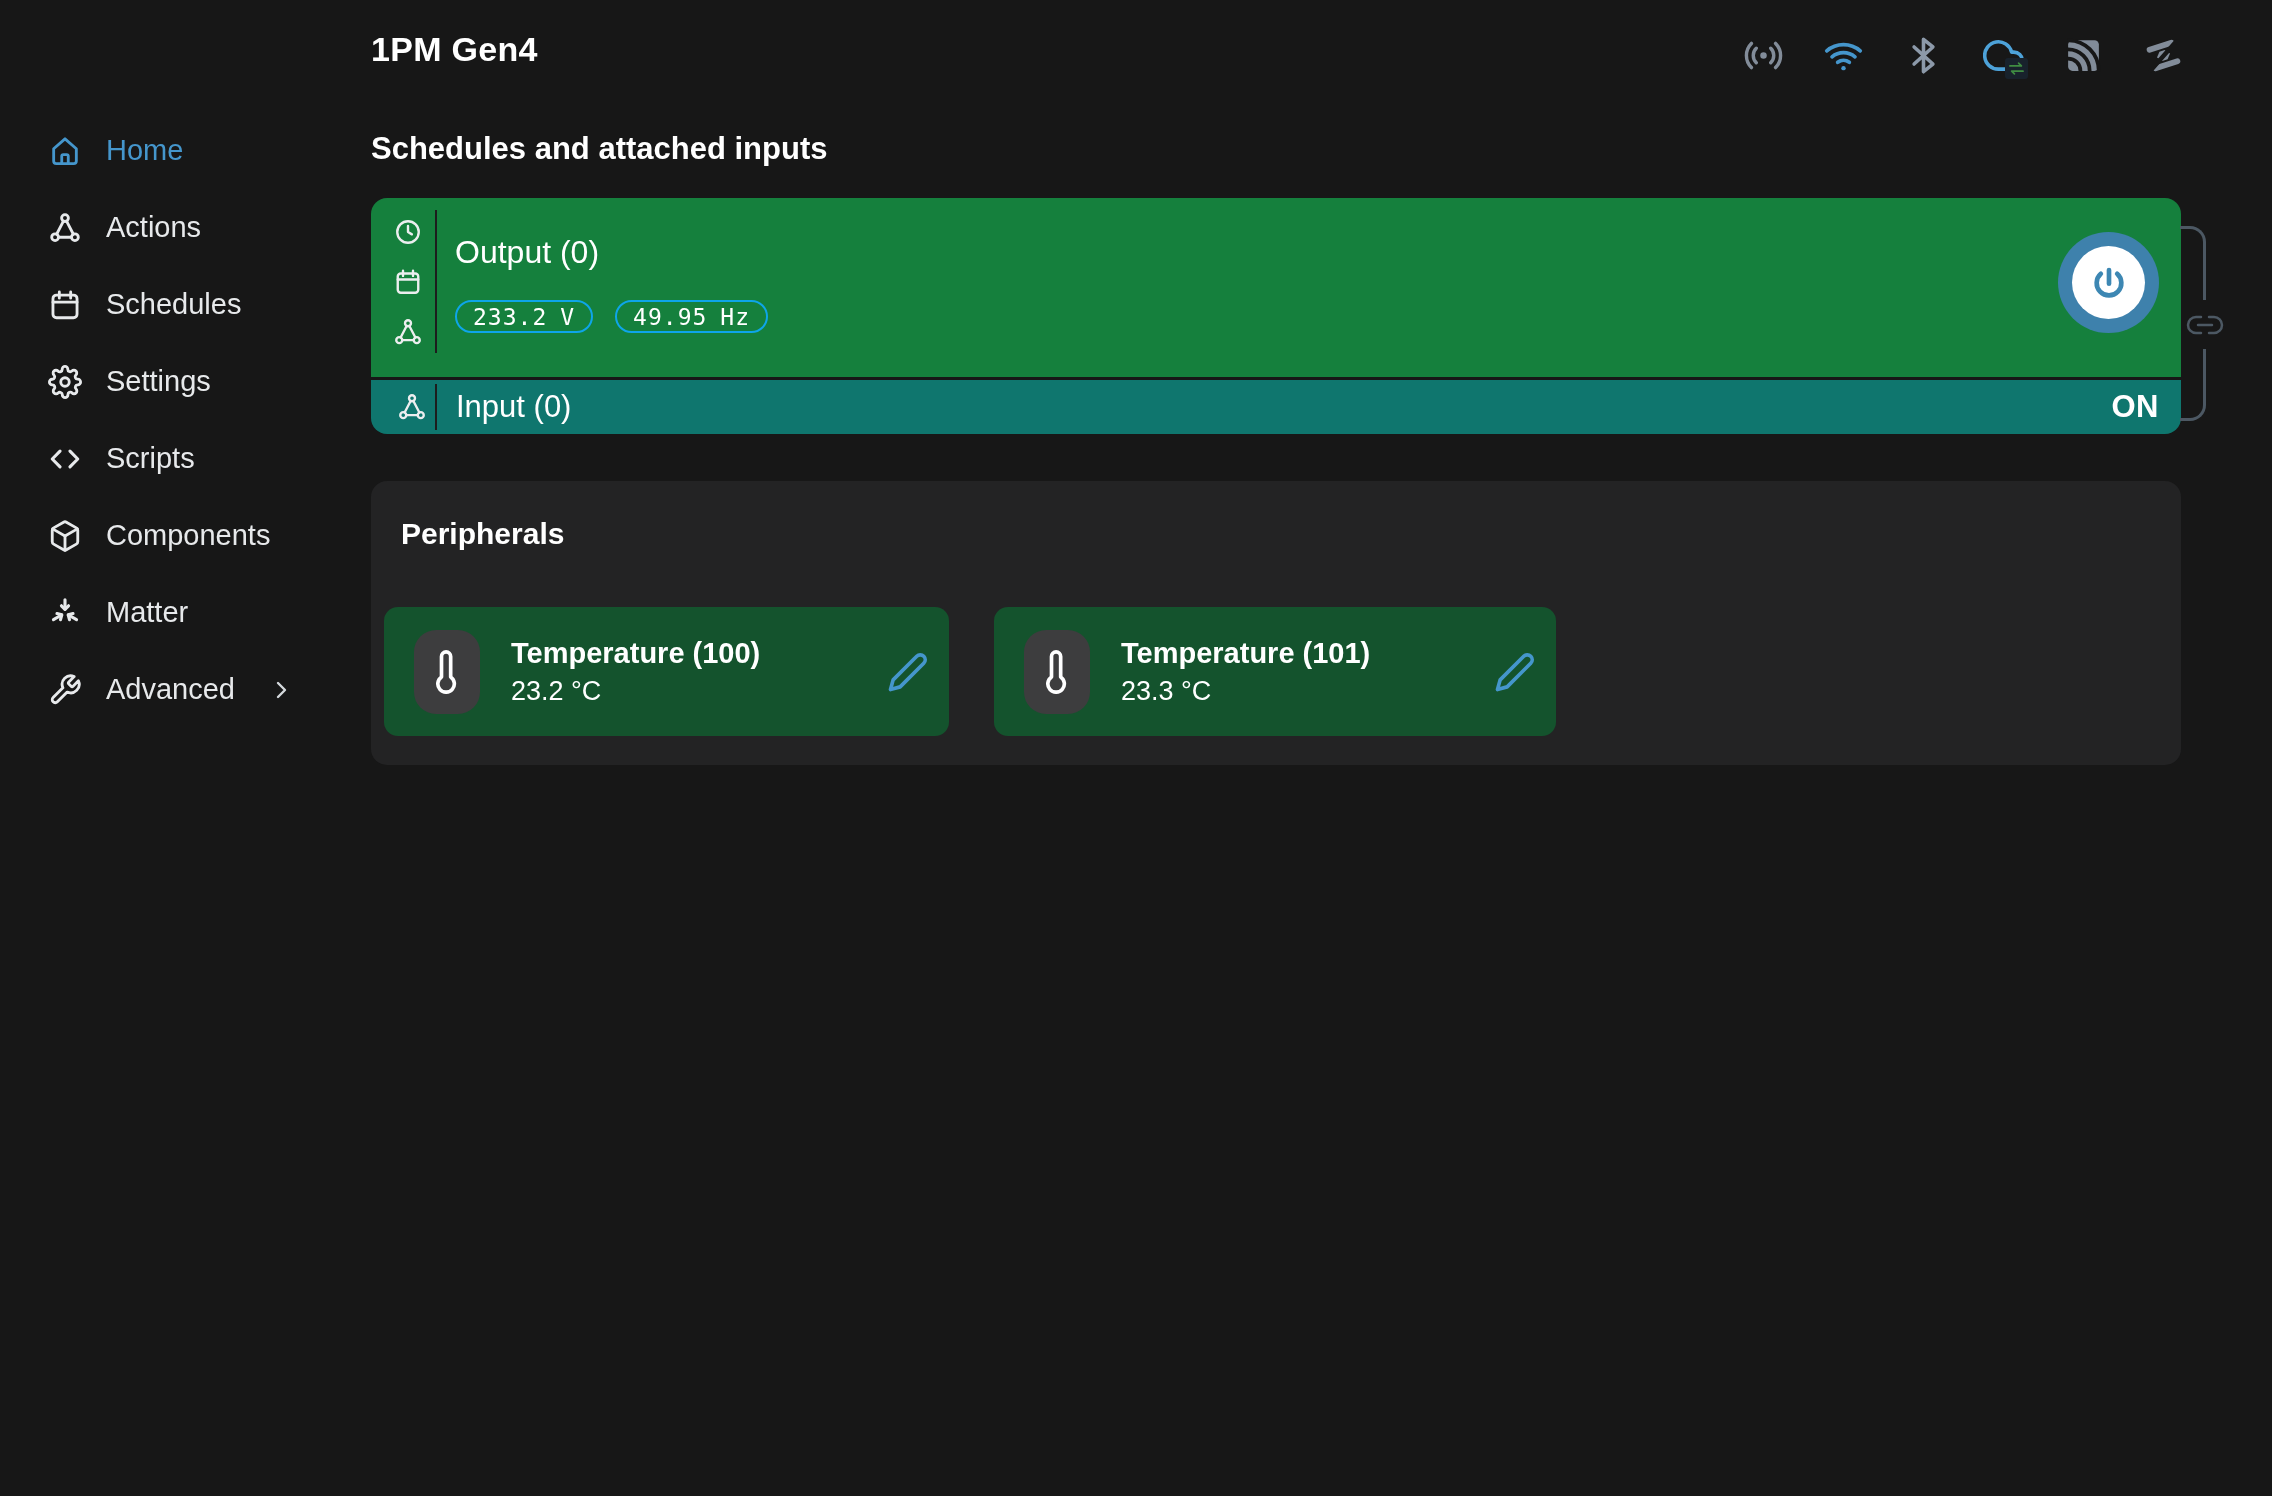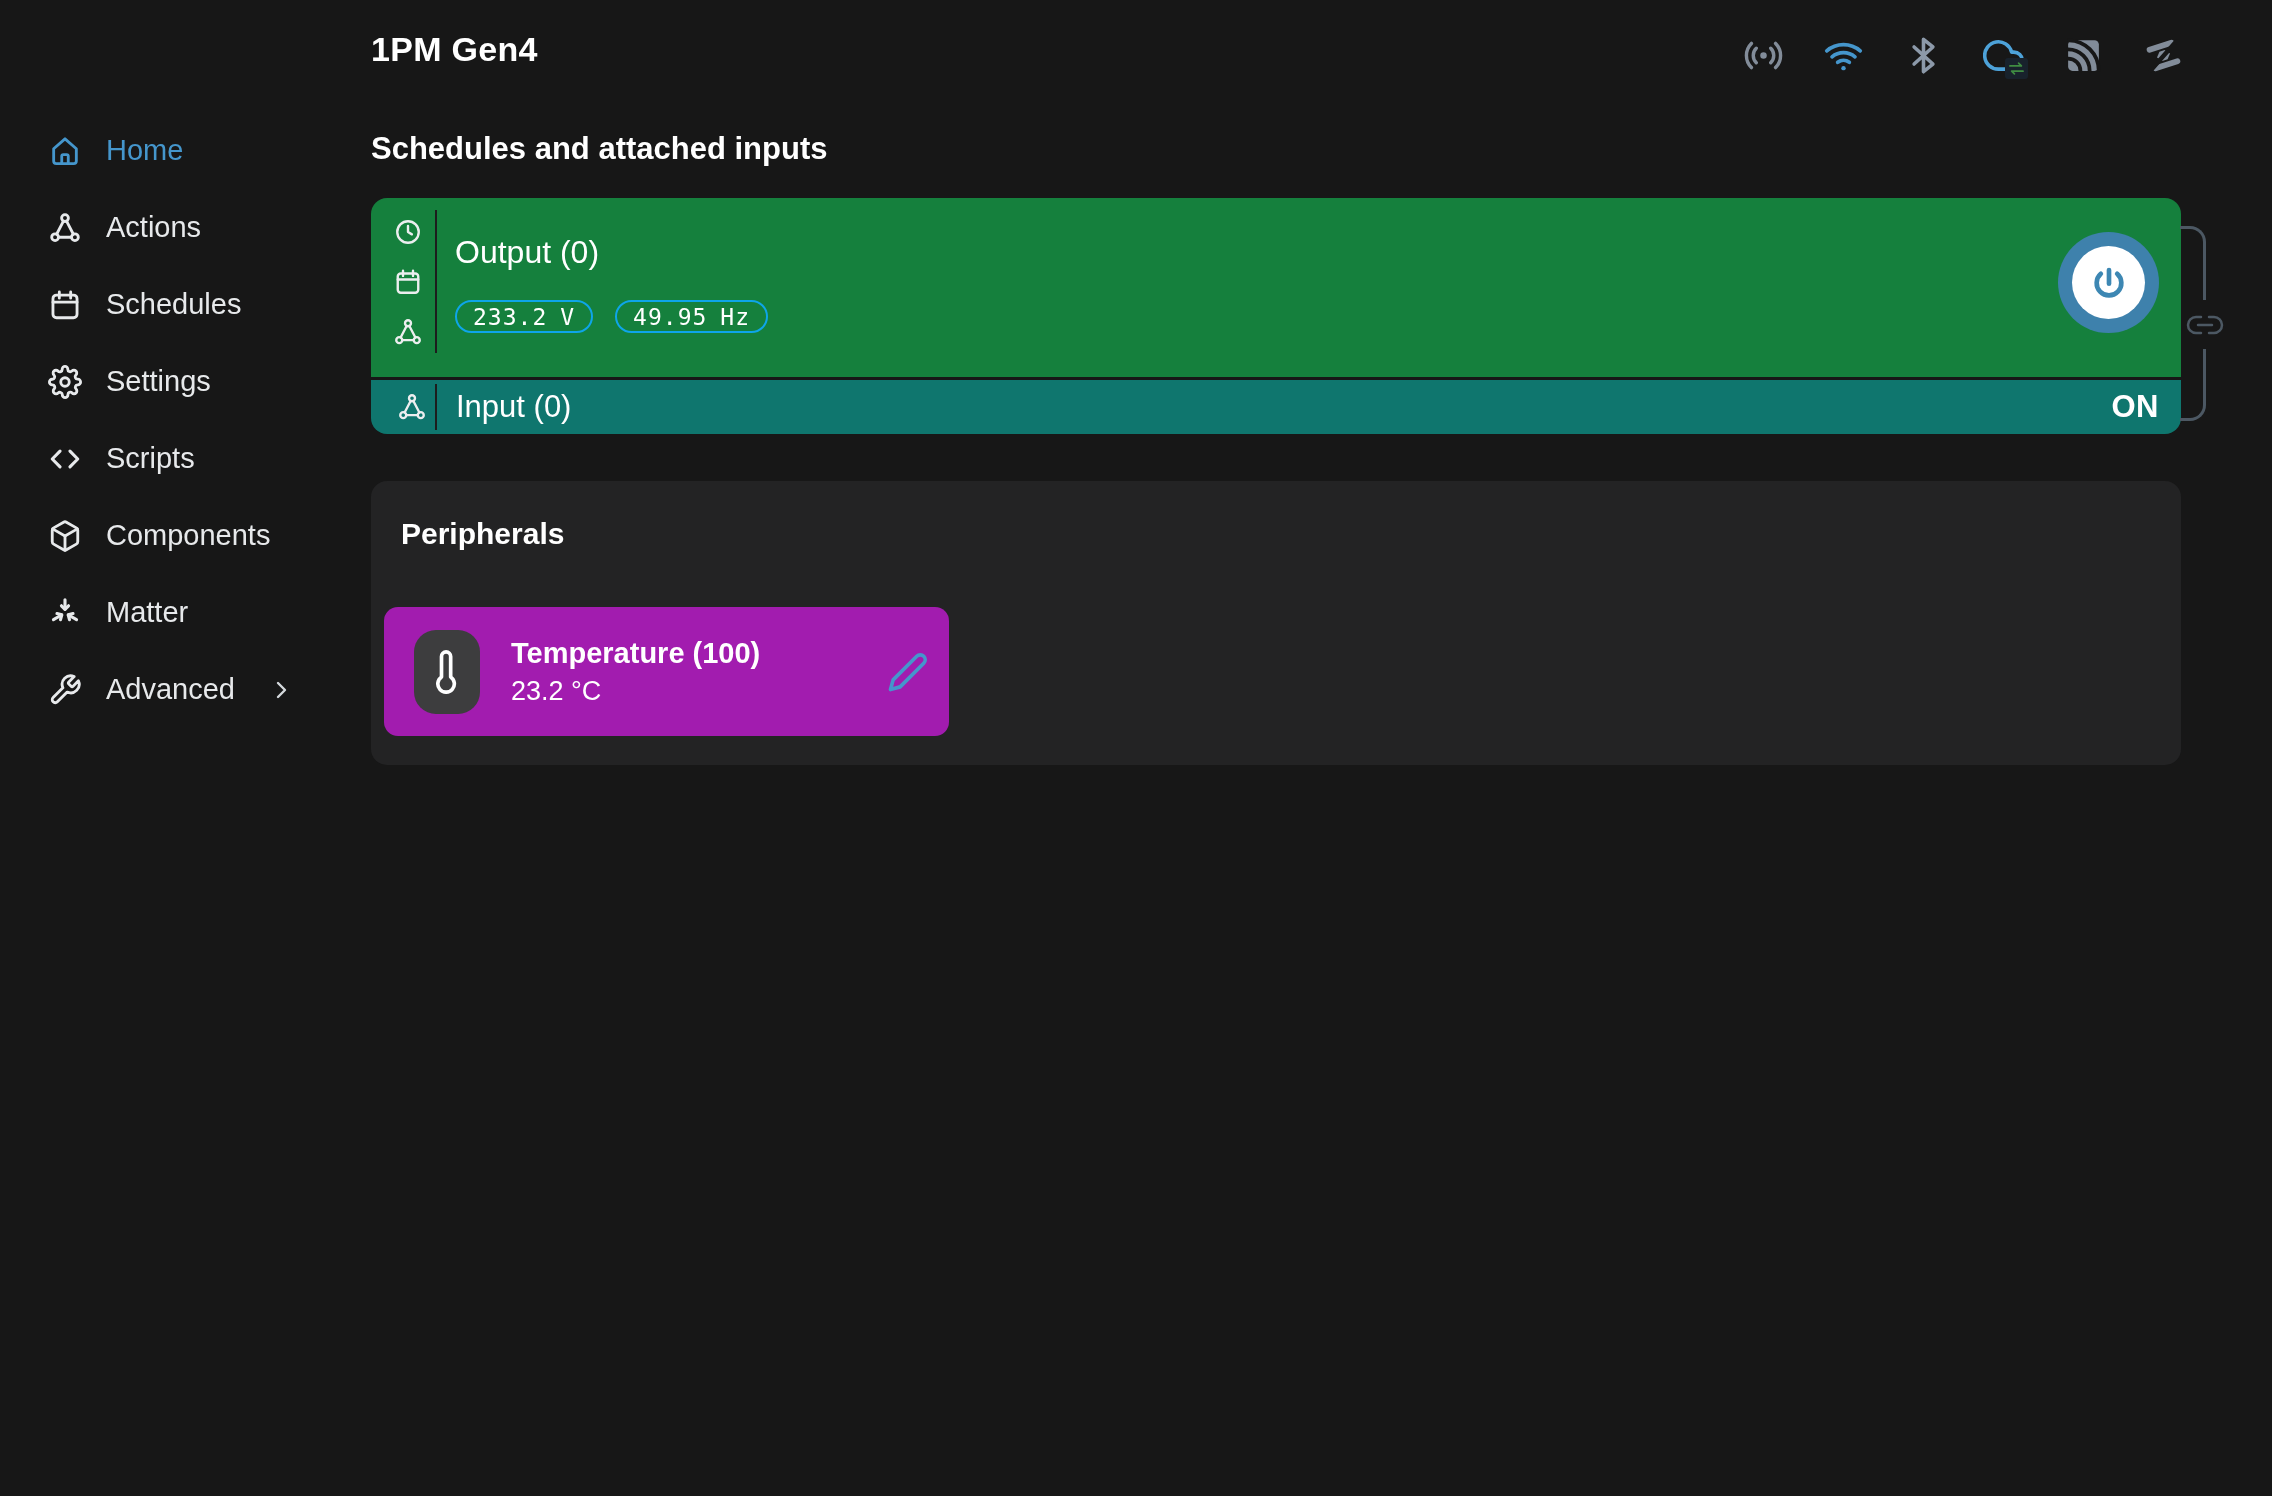--- a/index.html
+++ b/index.html
@@ -58,21 +58,21 @@
   .bracket-top { position:absolute; left:2180px; top:226px; width:26px; height:74px;
                  border-top:3px solid #4c5863; border-right:3px solid #4c5863; border-top-right-radius:16px; }
   .bracket-bottom { position:absolute; left:2180px; top:349px; width:26px; height:72px;
                  border-bottom:3px solid #4c5863; border-right:3px solid #4c5863; border-bottom-right-radius:16px; }
   .chain { position:absolute; left:2186px; top:314px; width:38px; height:22px; display:flex; }
   .chain svg { width:38px; height:22px; stroke:#4c5863; }
 
   
   .peri-card { position:absolute; left:371px; top:481px; width:1810px; height:284px; background:#232324; border-radius:16px; }
   .peri-title { position:absolute; left:30px; top:36px; font-size:30px; font-weight:700; }
-  .sensor-tile { position:absolute; top:126px; height:129px; background:#a21caf; border-radius:14px;
+  .sensor-tile { position:absolute; top:126px; height:129px; background:#14532d; border-radius:14px;
                  display:flex; align-items:center; padding-left:30px; cursor:pointer; }
   .sensor-tile.t1 { left:13px; width:565px; }
   .sensor-tile.t2 { left:623px; width:562px; }
   .therm-box { width:66px; height:84px; border-radius:22px; background:#3d3d3e; flex:0 0 auto;
                display:flex; align-items:center; justify-content:center; }
   .therm-box svg { width:44px; height:44px; stroke:#ffffff; }
   .sensor-text { margin-left:31px; display:flex; flex-direction:column; }
   .sensor-label { font-size:29px; font-weight:700; }
   .sensor-value { font-size:27px; margin-top:6px; }
   .edit-btn { margin-left:auto; margin-right:20px; width:42px; height:42px; display:flex; cursor:pointer; }
@@ -327,15 +327,31 @@
         <span class="sensor-label">Temperature (100)</span>
         <span class="sensor-value">23.2 °C</span>
       </div>
       <span class="edit-btn">
         <svg viewBox="0 0 24 24" stroke-width="2.1">
             <path d="M17 3a2.828 2.828 0 1 1 4 4L7.5 20.5 2 22l1.5-5.5L17 3z"></path>
           </svg>
       </span>
     </div>
 
+    <div class="sensor-tile t2">
+      <div class="therm-box">
+        <svg viewBox="0 0 24 24" stroke-width="2">
+            <path d="M14 14.76V3.5a2.5 2.5 0 0 0-5 0v11.26a4.5 4.5 0 1 0 5 0z"></path>
+          </svg>
+      </div>
+      <div class="sensor-text">
+        <span class="sensor-label">Temperature (101)</span>
+        <span class="sensor-value">23.3 °C</span>
+      </div>
+      <span class="edit-btn">
+        <svg viewBox="0 0 24 24" stroke-width="2.1">
+            <path d="M17 3a2.828 2.828 0 1 1 4 4L7.5 20.5 2 22l1.5-5.5L17 3z"></path>
+          </svg>
+      </span>
+    </div>
   </section>
 
 </div>
 
 </body></html>

